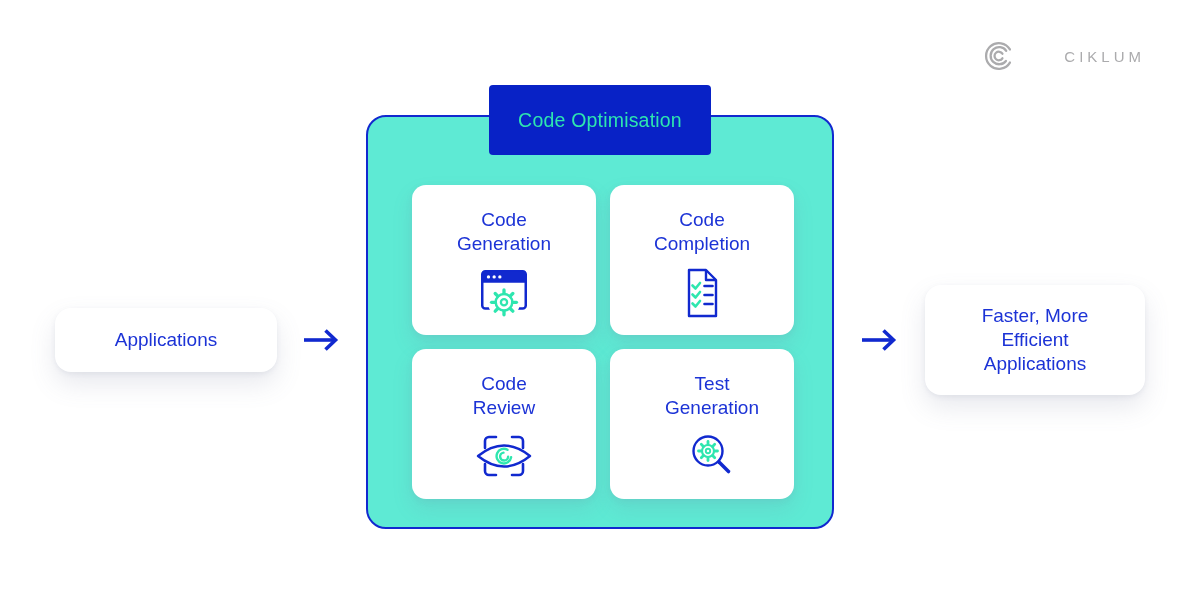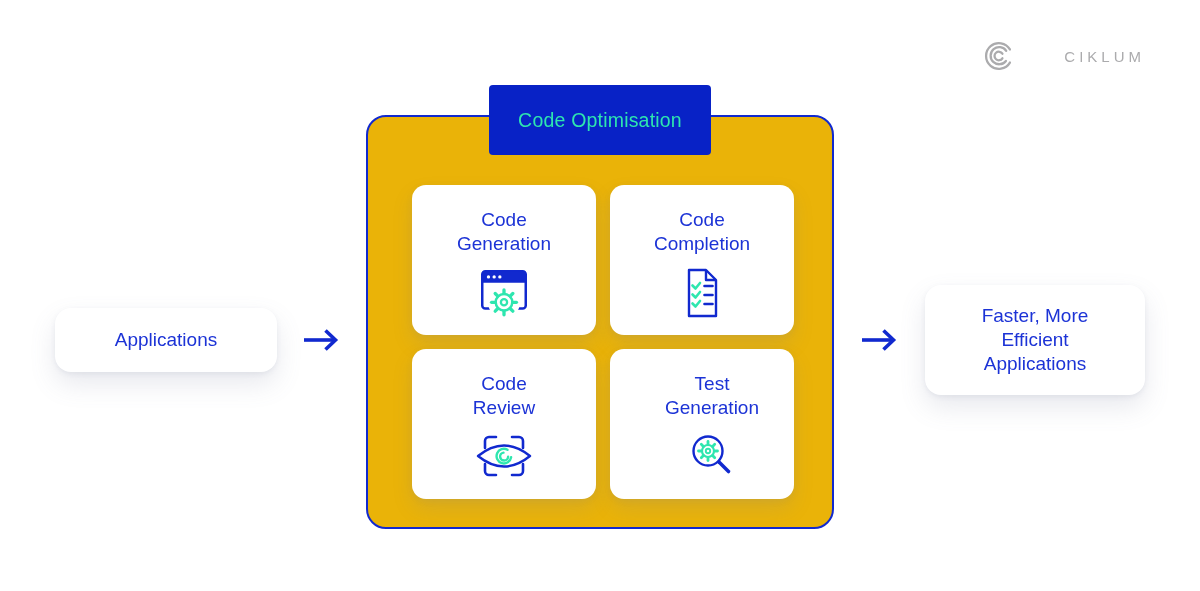--- a/index.html
+++ b/index.html
@@ -30,21 +30,21 @@
   }
   #input-card{left:55px;top:308px;width:222px;height:64px;}
   #output-card{left:925px;top:285px;width:220px;height:110px;}
   
   .flow-arrow{position:absolute;}
   #arrow-1{left:301px;top:325px;}
   #arrow-2{left:859px;top:325px;}
   
   .process-box{
     position:absolute;left:366px;top:115px;width:468px;height:414px;
-    border:2.5px solid var(--primary-blue);border-radius:20px;background:#eab308;
+    border:2.5px solid var(--primary-blue);border-radius:20px;background:#5eead4;
   }
   .process-pill{
     position:absolute;left:489px;top:85px;width:222px;height:70px;
     background:var(--deep-blue);border-radius:4px;z-index:2;
     display:flex;align-items:center;justify-content:center;
     color:var(--teal);font-size:19.5px;font-weight:500;letter-spacing:.2px;
   }
   
   .feature-card{
     position:absolute;width:184px;height:150px;background:#fff;border-radius:14px;

